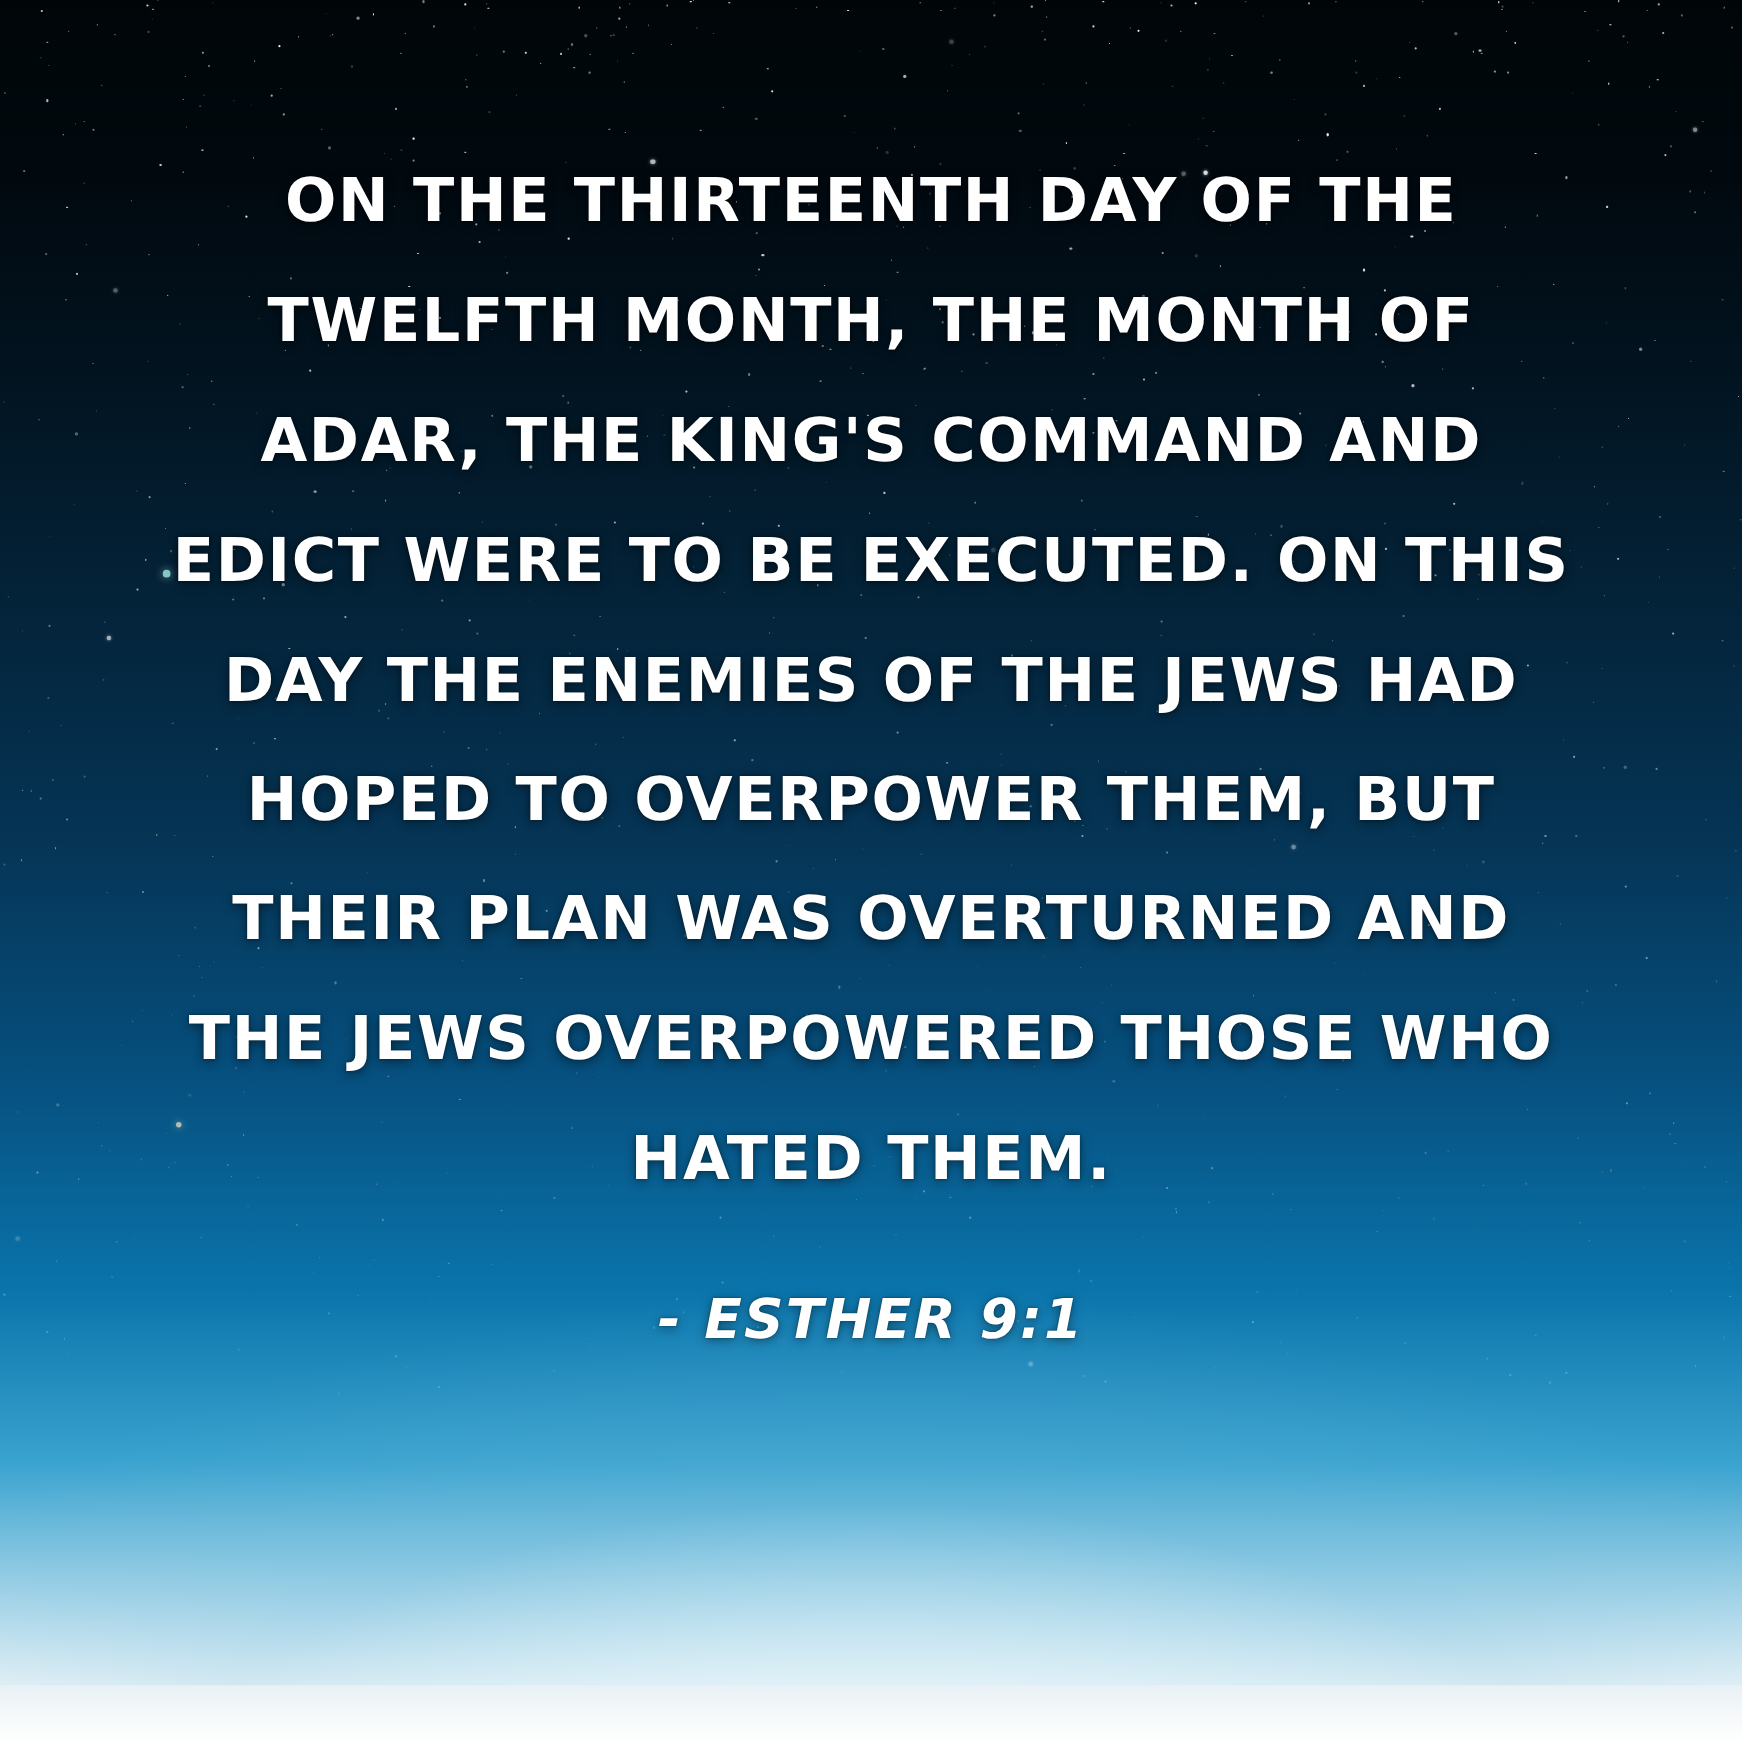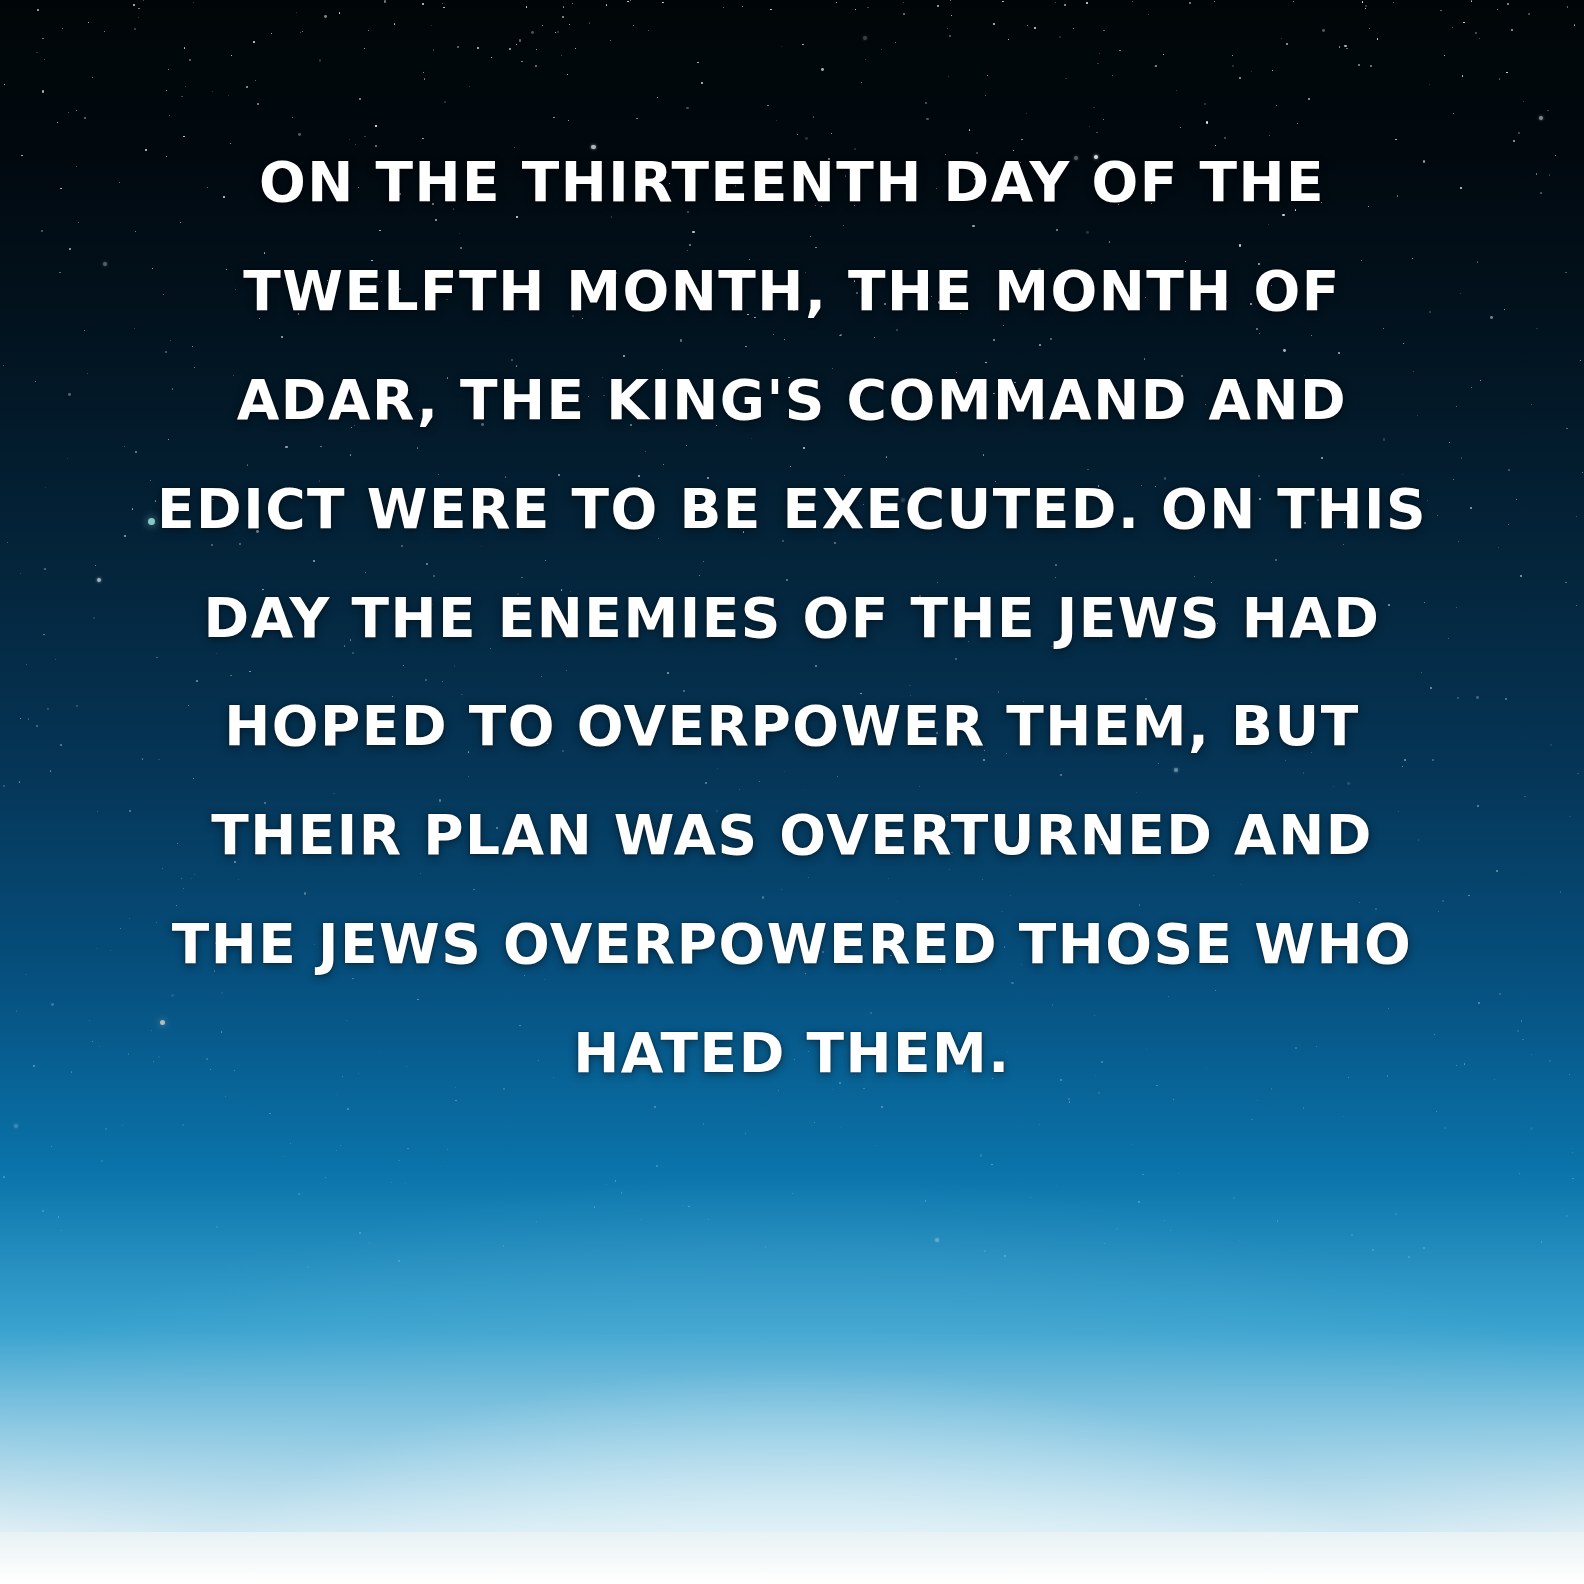--- a/index.html
+++ b/index.html
@@ -1018,14 +1018,15 @@
       <span class="star" style="left:1404.4px;top:759.4px;width:1.3px;height:1.3px;opacity:0.45"></span>
       <span class="star" style="left:768.1px;top:741.6px;width:1.3px;height:1.3px;opacity:0.11"></span>
       <span class="star" style="left:148px;top:518px;width:7px;height:7px;opacity:.85;background:#9fe6e0;box-shadow:0 0 8px rgba(160,230,224,.8)"></span>
       <span class="star" style="left:160px;top:1020px;width:5px;height:5px;opacity:.7;background:#ffe9c8;box-shadow:0 0 7px rgba(255,233,200,.7)"></span>
     </div>
   <div class="horizon-glow"></div>
   <div class="ground"></div>
 
   <div class="content">
     <div class="verse">On the thirteenth day of the twelfth month, the month of Adar, the king's command and edict were to be executed. On this day the enemies of the Jews had hoped to overpower them, but their plan was overturned and the Jews overpowered those who hated them.</div>
+    <div class="reference">- Esther 9:1</div>
   </div>
 </div>
 
 </body></html>

